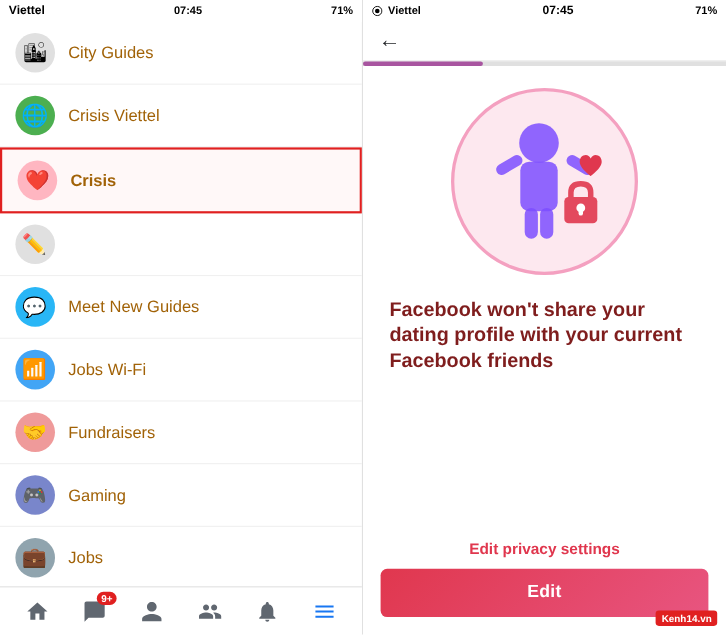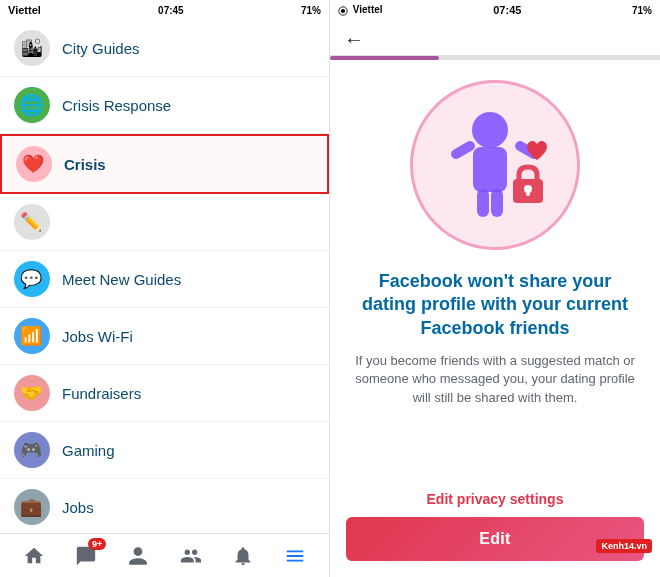--- a/index.html
+++ b/index.html
@@ -54,21 +54,21 @@
       border-radius: 50%;
       display: flex;
       align-items: center;
       justify-content: center;
       margin-right: 12px;
       font-size: 18px;
       flex-shrink: 0;
     }
     .nav-label {
       font-size: 15px;
-      color: #0c4a6e;
+      color: #a16207;
     }
     .bottom-bar-left {
       height: 44px;
       background: #fff;
       border-top: 1px solid #e0e0e0;
       display: flex;
       align-items: center;
       justify-content: space-around;
       padding: 0 8px;
     }
@@ -158,22 +158,21 @@
       border: 3px solid #f4a0c0;
       overflow: visible;
     }
     .illustration-svg {
       width: 140px;
       height: 140px;
     }
     .right-title {
       font-size: 18px;
       font-weight: 700;
-      color: #0369a1;
-      text-align: center;
+      color: #7f1d1d;
       line-height: 1.3;
       margin-bottom: 12px;
     }
     .right-subtitle {
       font-size: 13px;
       color: #606770;
       text-align: center;
       line-height: 1.4;
       margin-bottom: 16px;
     }
@@ -199,21 +198,21 @@
       color: #fff;
       font-size: 16px;
       font-weight: 600;
       cursor: pointer;
       letter-spacing: 0.3px;
     }
 
     
     .watermark {
       position: absolute;
-      bottom: 24px;
+      bottom: 8px;
       right: 8px;
       background: #e02020;
       color: #fff;
       font-size: 9px;
       font-weight: 700;
       padding: 2px 5px;
       border-radius: 3px;
       z-index: 10;
     }
   </style>
@@ -230,21 +229,21 @@
   </div>
   <div class="nav-list">
 
     <div class="nav-item">
       <div class="nav-icon" style="background:#e0e0e0;">🏙</div>
       <span class="nav-label">City Guides</span>
     </div>
 
     <div class="nav-item">
       <div class="nav-icon" style="background:#4CAF50; color:#fff; font-size:20px;">🌐</div>
-      <span class="nav-label">Crisis Response</span>
+      <span class="nav-label">Crisis Viettel</span>
     </div>
 
     <div class="nav-item highlighted" style="background:#fff8f8;">
       <div class="nav-icon" style="background:#ffb6c1; color:#e0374e;">❤️</div>
       <span class="nav-label" style="font-weight:600;">Crisis</span>
     </div>
 
     <div class="nav-item">
       <div class="nav-icon" style="background:#e0e0e0;">✏️</div>
     </div>
@@ -350,20 +349,19 @@
           <circle cx="15" cy="22" r="4" fill="#fff"></circle>
           <rect x="13" y="22" width="4" height="7" rx="2" fill="#fff"></rect>
         </g>
 
         <g transform="translate(100, 45)">
           <path d="M12 20 C12 20 2 13 2 7 C2 3.5 4.5 1 7.5 1 C9.5 1 11 2.5 12 4 C13 2.5 14.5 1 16.5 1 C19.5 1 22 3.5 22 7 C22 13 12 20 12 20Z" fill="#e0374e"></path>
         </g>
       </svg>
     </div>
     <div class="right-title">Facebook won't share your dating profile with your current Facebook friends</div>
-    <div class="right-subtitle">If you become friends with a suggested match or someone who messaged you, your dating profile will still be shared with them.</div>
     <div class="edit-privacy">Edit privacy settings</div>
   </div>
   <div class="right-footer">
     <button class="next-btn">Edit</button>
   </div>
   <div class="watermark">Kenh14.vn</div>
 </div>
 
 </body></html>

